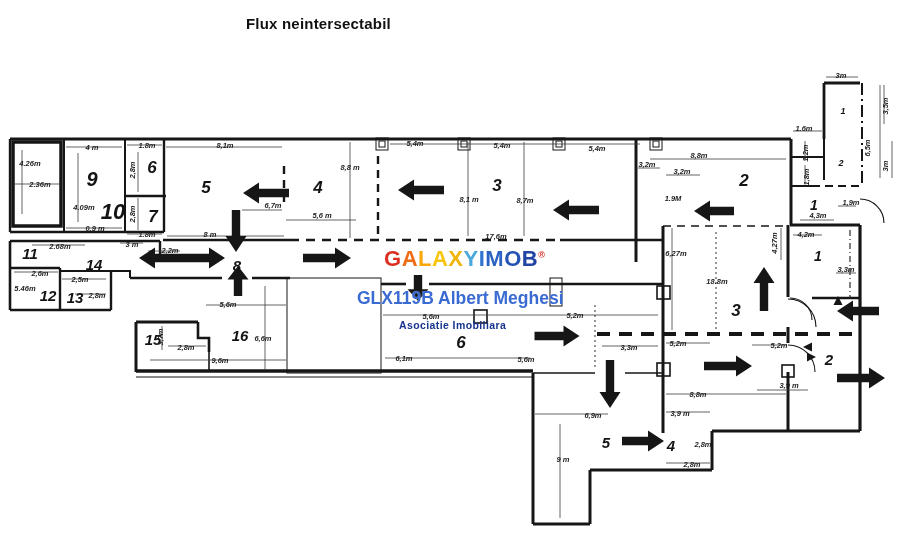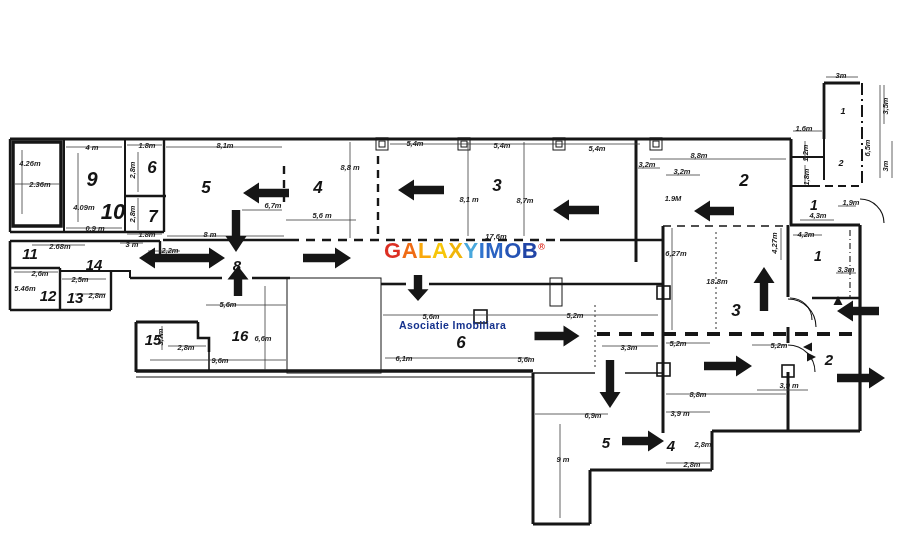--- a/index.html
+++ b/index.html
@@ -2,21 +2,21 @@
 <html><head>
 <meta charset="utf-8">
 <style>
   html,body{margin:0;padding:0;background:#e9e9e9;}
   .stage{position:relative;width:900px;height:534px;background:#ffffff;
          font-family:"Liberation Sans",sans-serif;overflow:hidden;}
   .stage svg{position:absolute;left:0;top:0;}
   .title{position:absolute;left:246px;top:15px;font-size:15px;font-weight:700;
          color:#111;letter-spacing:.2px;}
   .wm{position:absolute;left:0;top:0;width:100%;height:100%;pointer-events:none;}
-  .wm-brand{position:absolute;left:384px;top:238px;font-size:22px;font-weight:800;
+  .wm-brand{position:absolute;left:384px;top:246px;font-size:22px;font-weight:800;
             letter-spacing:.5px;text-shadow:0 0 2px #fff,0 0 3px #fff;white-space:nowrap;}
   .wm-brand sup{font-size:9px;font-weight:700;}
   .wm-sub{position:absolute;left:399px;top:271px;font-size:10.5px;font-weight:700;
           letter-spacing:.4px;white-space:nowrap;margin-top:48px;}
   .wm-agent{position:absolute;left:357px;top:288px;font-size:17.5px;font-weight:700;
             white-space:nowrap;text-shadow:0 0 1px rgba(255,255,255,.6);}
   .walls path,.walls rect{stroke:#161616;fill:none;}
   .dims path{stroke:#3c3c3c;stroke-width:.8;fill:none;}
   .dashes path{stroke:#161616;fill:none;}
   text.room{font-family:"Liberation Sans",sans-serif;font-style:italic;font-weight:700;
@@ -297,20 +297,22 @@
         <text x="789" y="388" class="dim" font-size="7.5">3,9 m</text>
         <text x="698" y="397" class="dim" font-size="7.5">8,8m</text>
         <text x="680" y="416" class="dim" font-size="7.5">3,9 m</text>
         <text x="593" y="418" class="dim" font-size="7.5">6,9m</text>
         <text x="563" y="462" class="dim" font-size="7.5">9 m</text>
         <text x="703" y="447" class="dim" font-size="7.5">2,8m</text>
         <text x="692" y="467" class="dim" font-size="7.5">2,8m</text>
       </g>
   </svg>
 
+  <div class="title">Flux neintersectabil</div>
 
   <div class="wm">
     <div class="wm-brand">
       <span id="brand-letters"><span style="color: rgb(220, 47, 35);">G</span><span style="color: rgb(239, 108, 21);">A</span><span style="color: rgb(249, 169, 12);">L</span><span style="color: rgb(247, 198, 10);">A</span><span style="color: rgb(240, 181, 11);">X</span><span style="color: rgb(73, 168, 221);">Y</span><span style="color: rgb(47, 116, 207);">I</span><span style="color: rgb(42, 99, 194);">M</span><span style="color: rgb(37, 83, 180);">O</span><span style="color: rgb(33, 69, 166);">B</span></span><sup style="color: rgb(220, 47, 35);">®</sup>
     </div>
     <div class="wm-sub" style="color: rgb(22, 51, 142);">Asociatie Imobiliara</div>
+    <div class="wm-agent" style="color: rgb(58, 107, 210);">GLX119B Albert Meghesi</div>
   </div>
 </div>
 
 </body></html>

